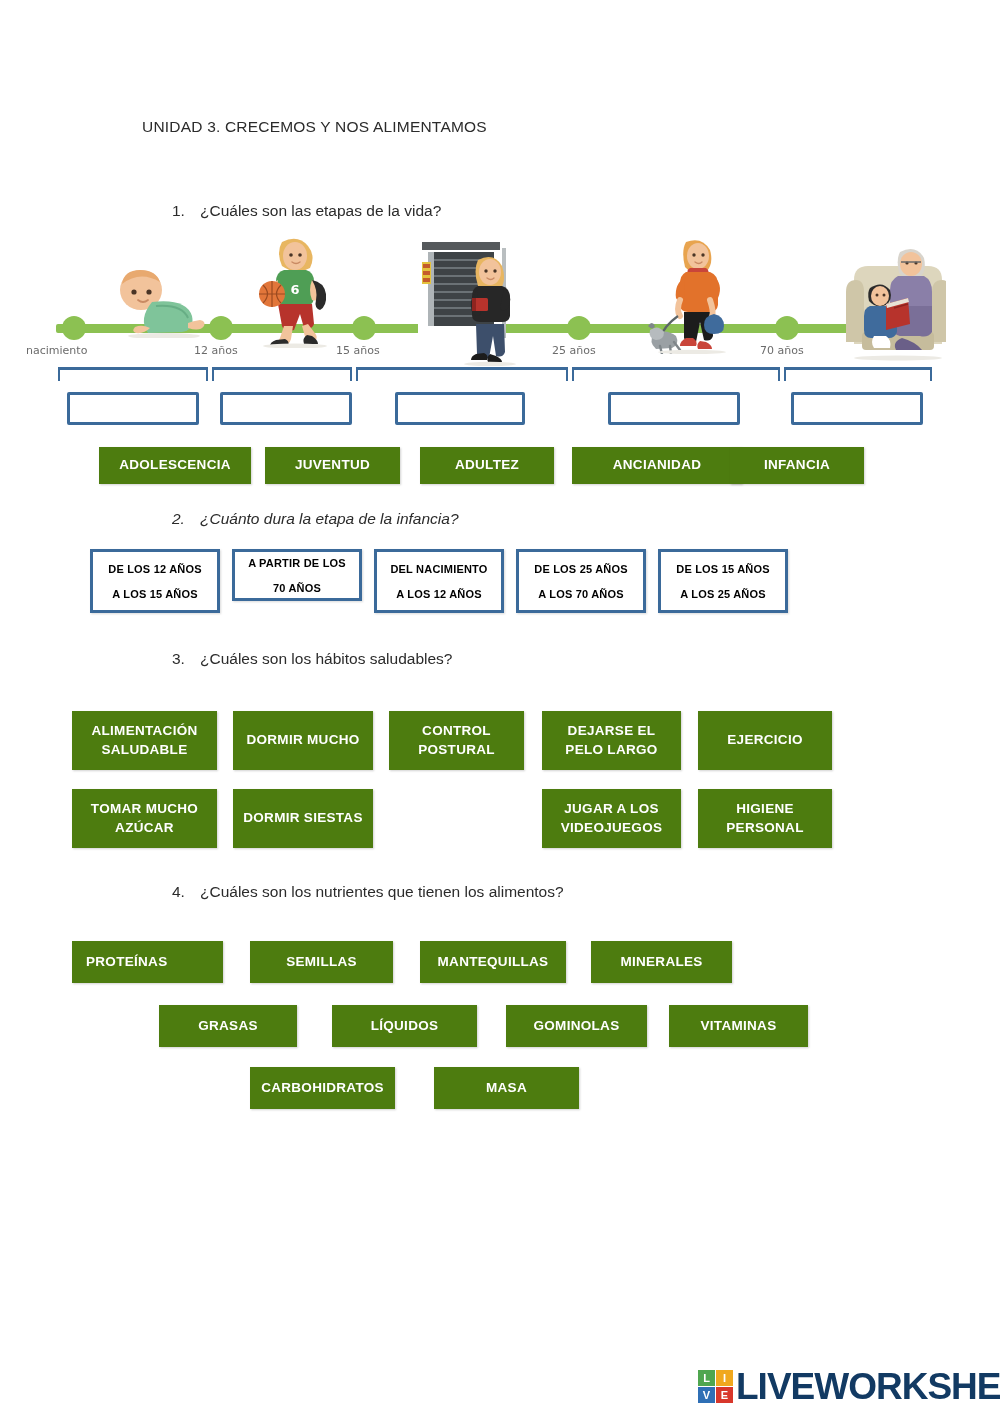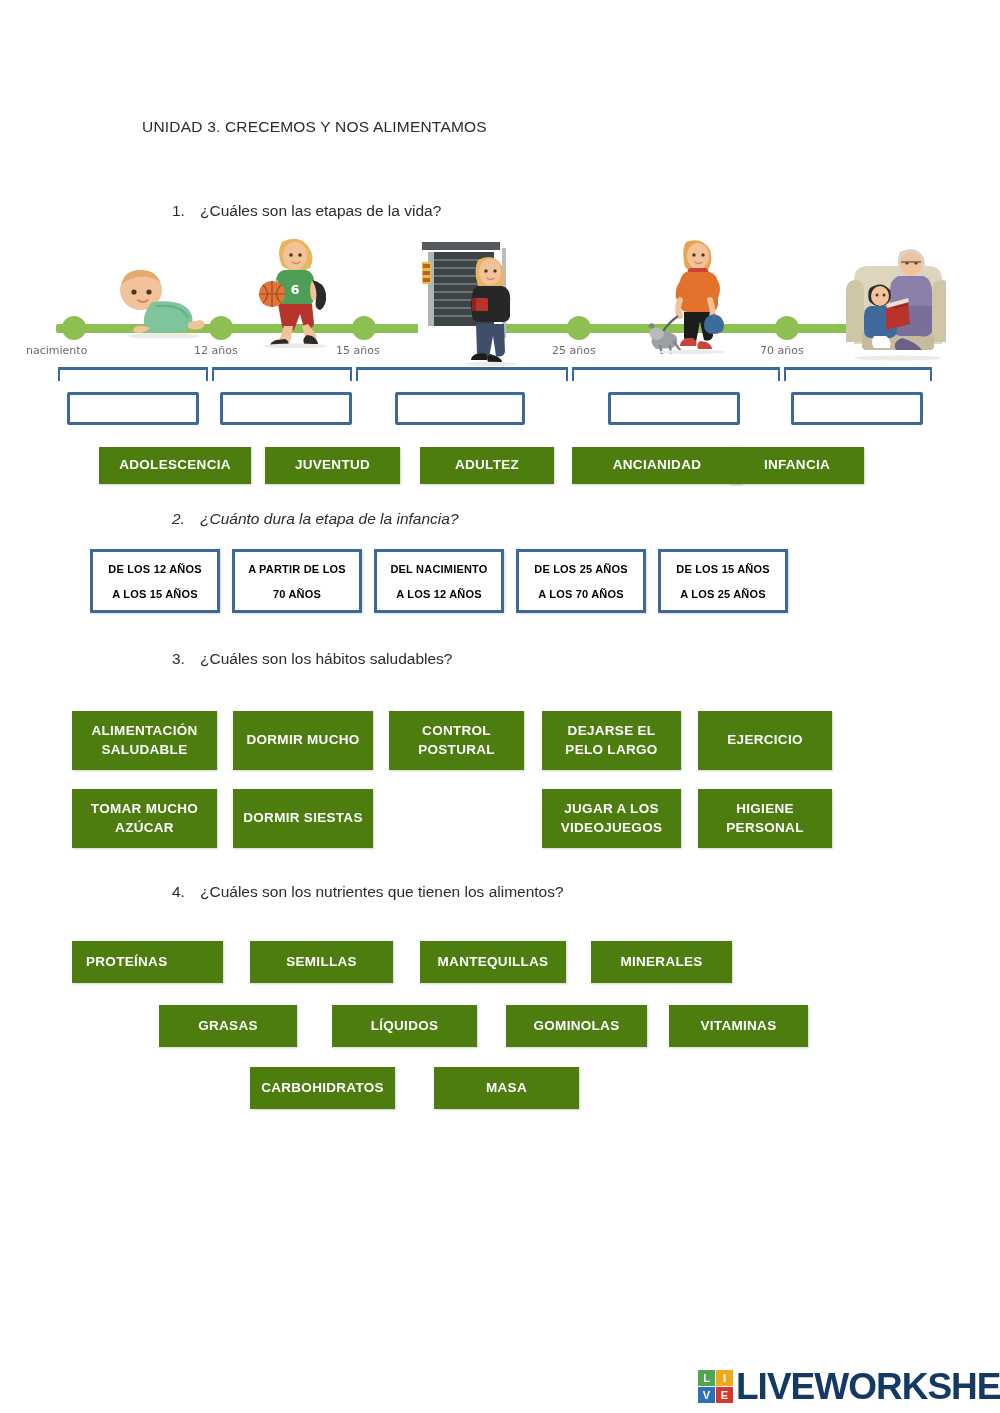--- a/index.html
+++ b/index.html
@@ -315,21 +315,21 @@
   <div class="tile" style="left:730px; top:447px; width:134px; height:37px;">INFANCIA</div>
 
   <div class="question" style="left:172px; top:510px;font-style:italic;">
     <span class="qnum">2.</span><span>¿Cuánto dura la etapa de la infancia?</span>
   </div>
 
   <div class="optbox" style="left:90px;  top:549px; width:130px; height:64px;">
     <span class="l1">DE LOS 12 AÑOS</span>
     <span>A LOS 15 AÑOS</span>
   </div>
-  <div class="optbox" style="left:232px; top:549px; width:130px; height:64px;text-align:center;">
+  <div class="optbox" style="left:232px; top:549px; width:130px; height:52px;text-align:center;">
     <span class="l1">A PARTIR DE LOS</span>
     <span>70 AÑOS</span>
   </div>
   <div class="optbox" style="left:374px; top:549px; width:130px; height:64px;">
     <span class="l1">DEL NACIMIENTO</span>
     <span>A LOS 12 AÑOS</span>
   </div>
   <div class="optbox" style="left:516px; top:549px; width:130px; height:64px;">
     <span class="l1">DE LOS 25 AÑOS</span>
     <span>A LOS 70 AÑOS</span>

